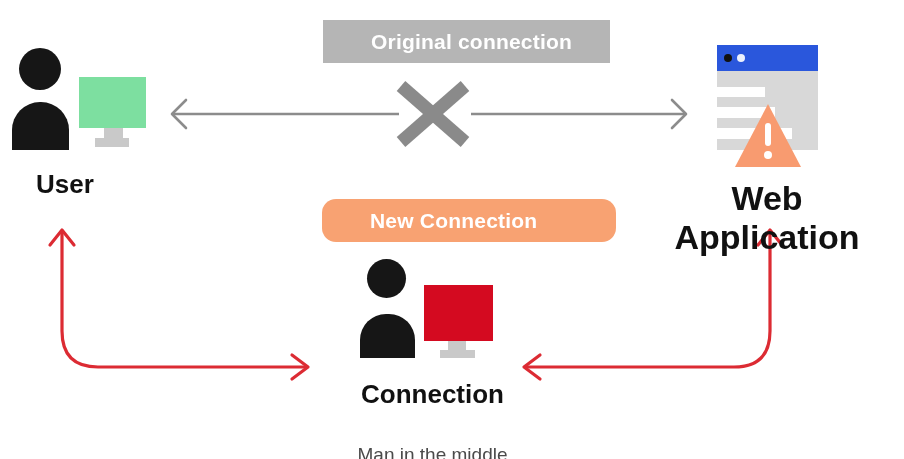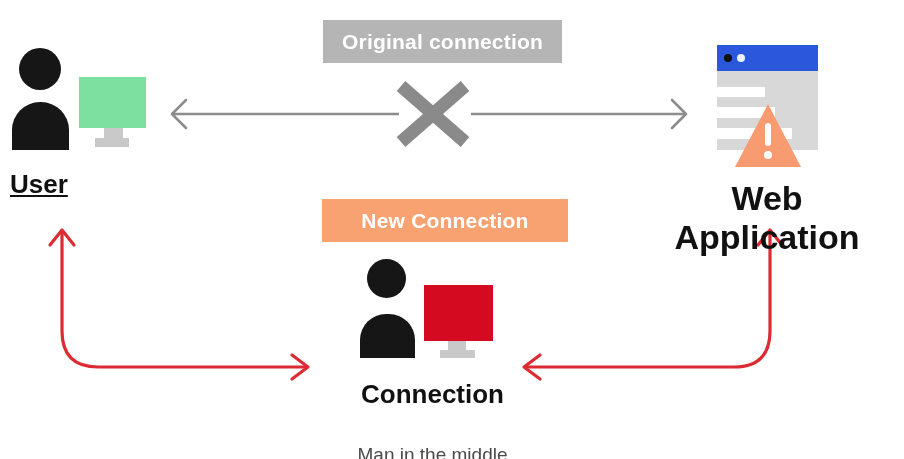--- a/index.html
+++ b/index.html
@@ -25,39 +25,39 @@
     font-family:"Liberation Sans","DejaVu Sans",sans-serif;
   }
   .arrows{position:absolute;left:0;top:0;}
   .gray-line{stroke:var(--gray-arrow);stroke-width:2.6;fill:none;}
   .gray-head{stroke:var(--gray-arrow);stroke-width:2.6;fill:none;stroke-linecap:round;stroke-linejoin:round;}
   .x-line{stroke:var(--x-mark);stroke-width:13;fill:none;stroke-linecap:butt;}
   .red-line{stroke:var(--red-arrow);stroke-width:3.2;fill:none;}
   .red-head{stroke:var(--red-arrow);stroke-width:3.2;fill:none;stroke-linecap:round;stroke-linejoin:round;}
 
   .conn-label{
-    position:absolute;height:43px;line-height:43px;text-align:center;
-    color:var(--box-text);font-weight:bold;font-size:21px;letter-spacing:.2px;
+    position:absolute;height:43px;line-height:43px;
+    color:var(--box-text);font-weight:bold;font-size:21px;letter-spacing:.2px;padding-left:48px;
   }
   .gray-label{left:323px;top:20px;width:239px;background:var(--gray-label-bg);}
-  .orange-label{left:322px;top:199px;width:246px;background:var(--orange-label-bg);}
+  .orange-label{left:322px;top:199px;width:246px;background:var(--orange-label-bg);border-radius:14px;}
 
   .abs{position:absolute;}
   .head-circle{border-radius:50%;background:var(--person);}
   .body-dome{background:var(--person);border-radius:28px 28px 0 0;}
   .screen{position:absolute;}
   .neck,.base{position:absolute;background:var(--monitor-stand);}
 
   
   .user-head{left:19px;top:48px;width:42px;height:42px;}
   .user-body{left:12px;top:102px;width:57px;height:48px;}
   .user-screen{left:79px;top:77px;width:67px;height:51px;background:var(--green-screen);}
   .user-neck{left:104px;top:128px;width:19px;height:10px;}
   .user-base{left:95px;top:138px;width:34px;height:9px;}
-  .user-label{left:10px;top:169px;width:110px;font-size:26px;font-weight:bold;color:var(--label-text);text-decoration:underline;}
+  .user-label{left:10px;top:169px;width:110px;text-align:center;font-size:26px;font-weight:bold;color:var(--label-text);}
 
   
   .browser{left:717px;top:45px;width:101px;height:105px;background:var(--browser-body);}
   .browser-header{position:absolute;left:0;top:0;width:101px;height:26px;background:var(--browser-header);}
   .dot{position:absolute;top:9px;width:8px;height:8px;border-radius:50%;}
   .dot1{left:7px;background:#111;}
   .dot2{left:20px;background:#ECF1FD;}
   .stripe{position:absolute;left:0;background:#fff;}
   .stripe1{top:42px;width:48px;height:10px;}
   .stripe2{top:62px;width:58px;height:11px;}

